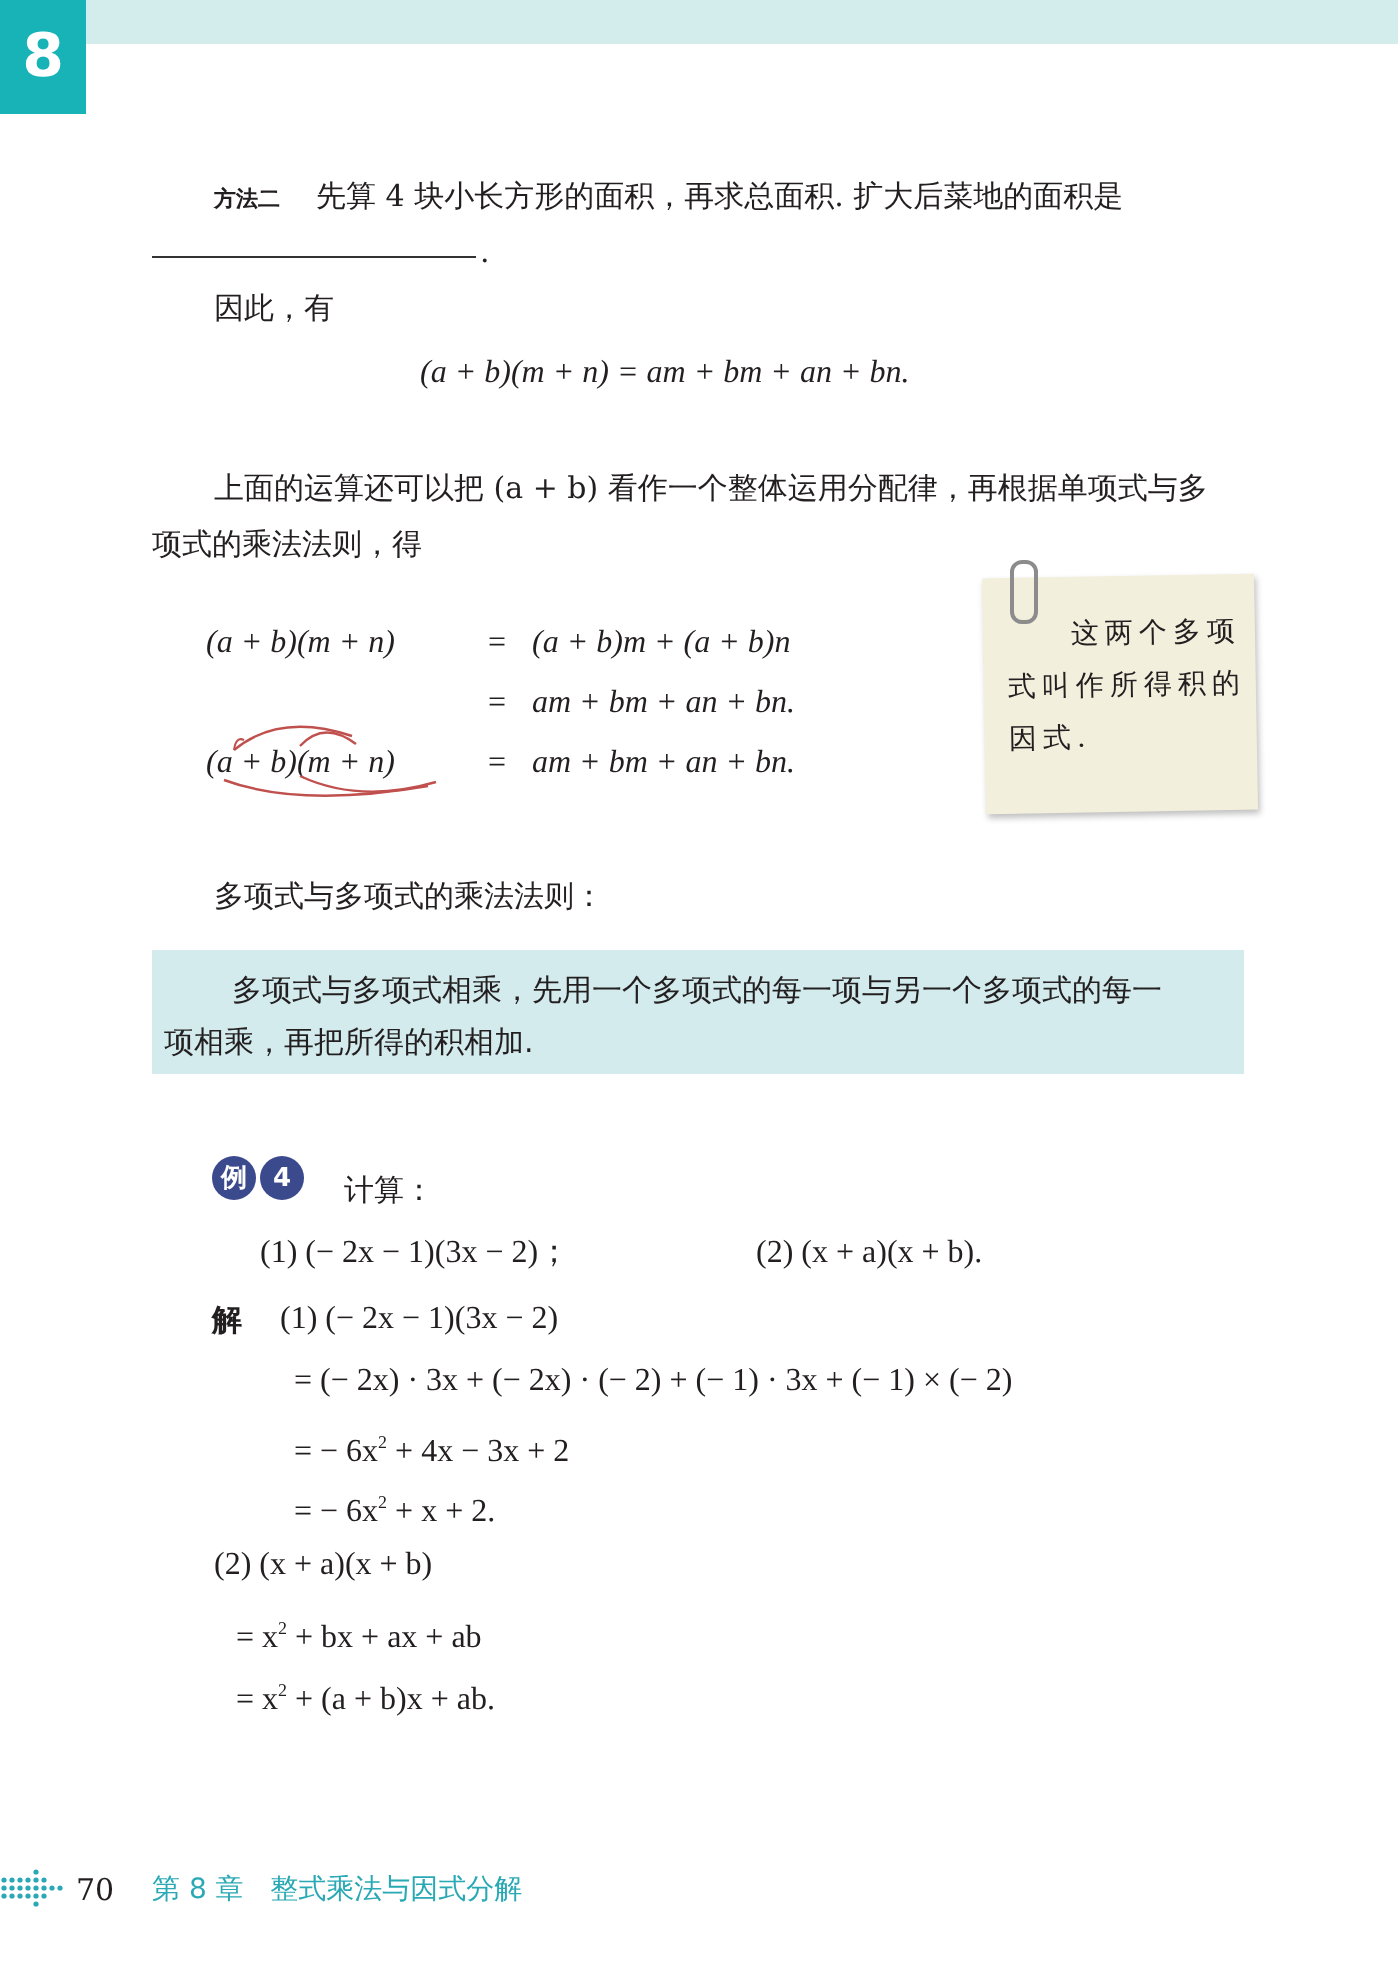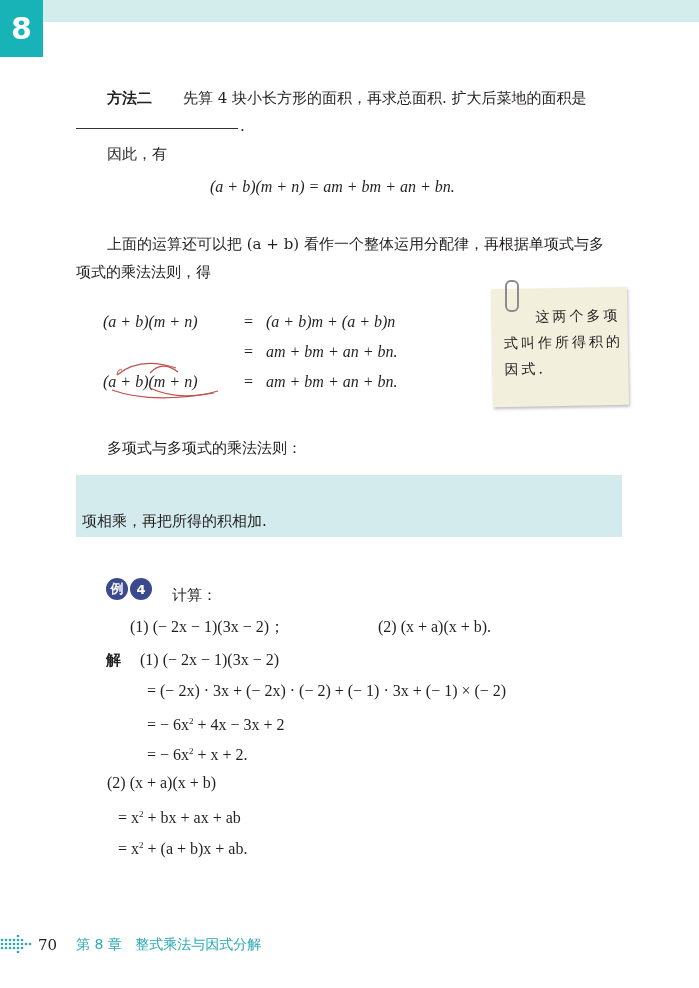--- a/index.html
+++ b/index.html
@@ -3,21 +3,21 @@
 <meta charset="utf-8">
 <style>
   html, body { margin:0; padding:0; }
   body { width:699px; height:988px; background:#ffffff; position:relative; overflow:hidden;
          font-family:"DejaVu Serif", "Liberation Serif", serif; color:#231f20; }
   .top-band { position:absolute; left:0; top:0; width:699px; height:22px; background:#d3ecec; }
   .chapter-tab { position:absolute; left:0; top:0; width:43px; height:57px; background:#17b3b7;
                  color:#fff; font-family:"DejaVu Sans", sans-serif; font-weight:bold; font-size:30px;
                  display:flex; align-items:center; justify-content:center; }
   .text { position:absolute; font-size:15px; line-height:20px; white-space:nowrap; }
-  .bold-label { font-family:"DejaVu Sans", sans-serif; font-weight:bold; font-size:15px; margin-right:31px; }
+  .bold-label { font-family:"DejaVu Sans", sans-serif; font-weight:bold; font-size:11px; margin-right:18px; }
   .math { font-family:"Liberation Serif", serif; font-size:16px; white-space:pre; }
   .it { font-style:italic; }
   .blank-line { position:absolute; left:76px; top:128px; width:162px; border-bottom:1px solid #333; }
   .rule-box { position:absolute; left:76px; top:475px; width:546px; height:62px; background:#d3ebed; }
   .rule-box .line { position:absolute; font-family:"DejaVu Sans", sans-serif; font-size:15px; white-space:nowrap; }
   .note { position:absolute; left:492px; top:288px; width:136px; height:118px; background:#f3efdd;
           box-shadow:1px 2px 3px rgba(0,0,0,0.25); transform:rotate(-1deg); }
   .note .nl { position:absolute; font-size:14px; letter-spacing:3px; white-space:nowrap; }
   .clip { position:absolute; left:505px; top:280px; width:10px; height:28px; border:2px solid #8c8c8c;
           border-radius:6px; background:transparent; }
@@ -70,20 +70,21 @@
 <div class="note">
   <div class="nl" style="left:44px; top:20px;">这两个多项</div>
   <div class="nl" style="left:12px; top:46px;">式叫作所得积的</div>
   <div class="nl" style="left:12px; top:72px;">因式.</div>
 </div>
 <div class="clip"></div>
 
 <div class="text" style="left:107px; top:438px;text-align:center;">多项式与多项式的乘法法则：</div>
 
 <div class="rule-box">
+  <div class="line" style="left:40px; top:11px;">多项式与多项式相乘，先用一个多项式的每一项与另一个多项式的每一</div>
   <div class="line" style="left:6px; top:37px;text-align:center;">项相乘，再把所得的积相加.</div>
 </div>
 
 <div class="ex-badge" style="left:106px;">例</div>
 <div class="ex-badge" style="left:130px;">4</div>
 <div class="text" style="left:172px; top:585px;">计算：</div>
 
 <div class="text math" style="left:106px; top:617px;margin-left:24px;">(1) (− 2x − 1)(3x − 2)；</div>
 <div class="text math" style="left:378px; top:617px;">(2) (x + a)(x + b).</div>
 

